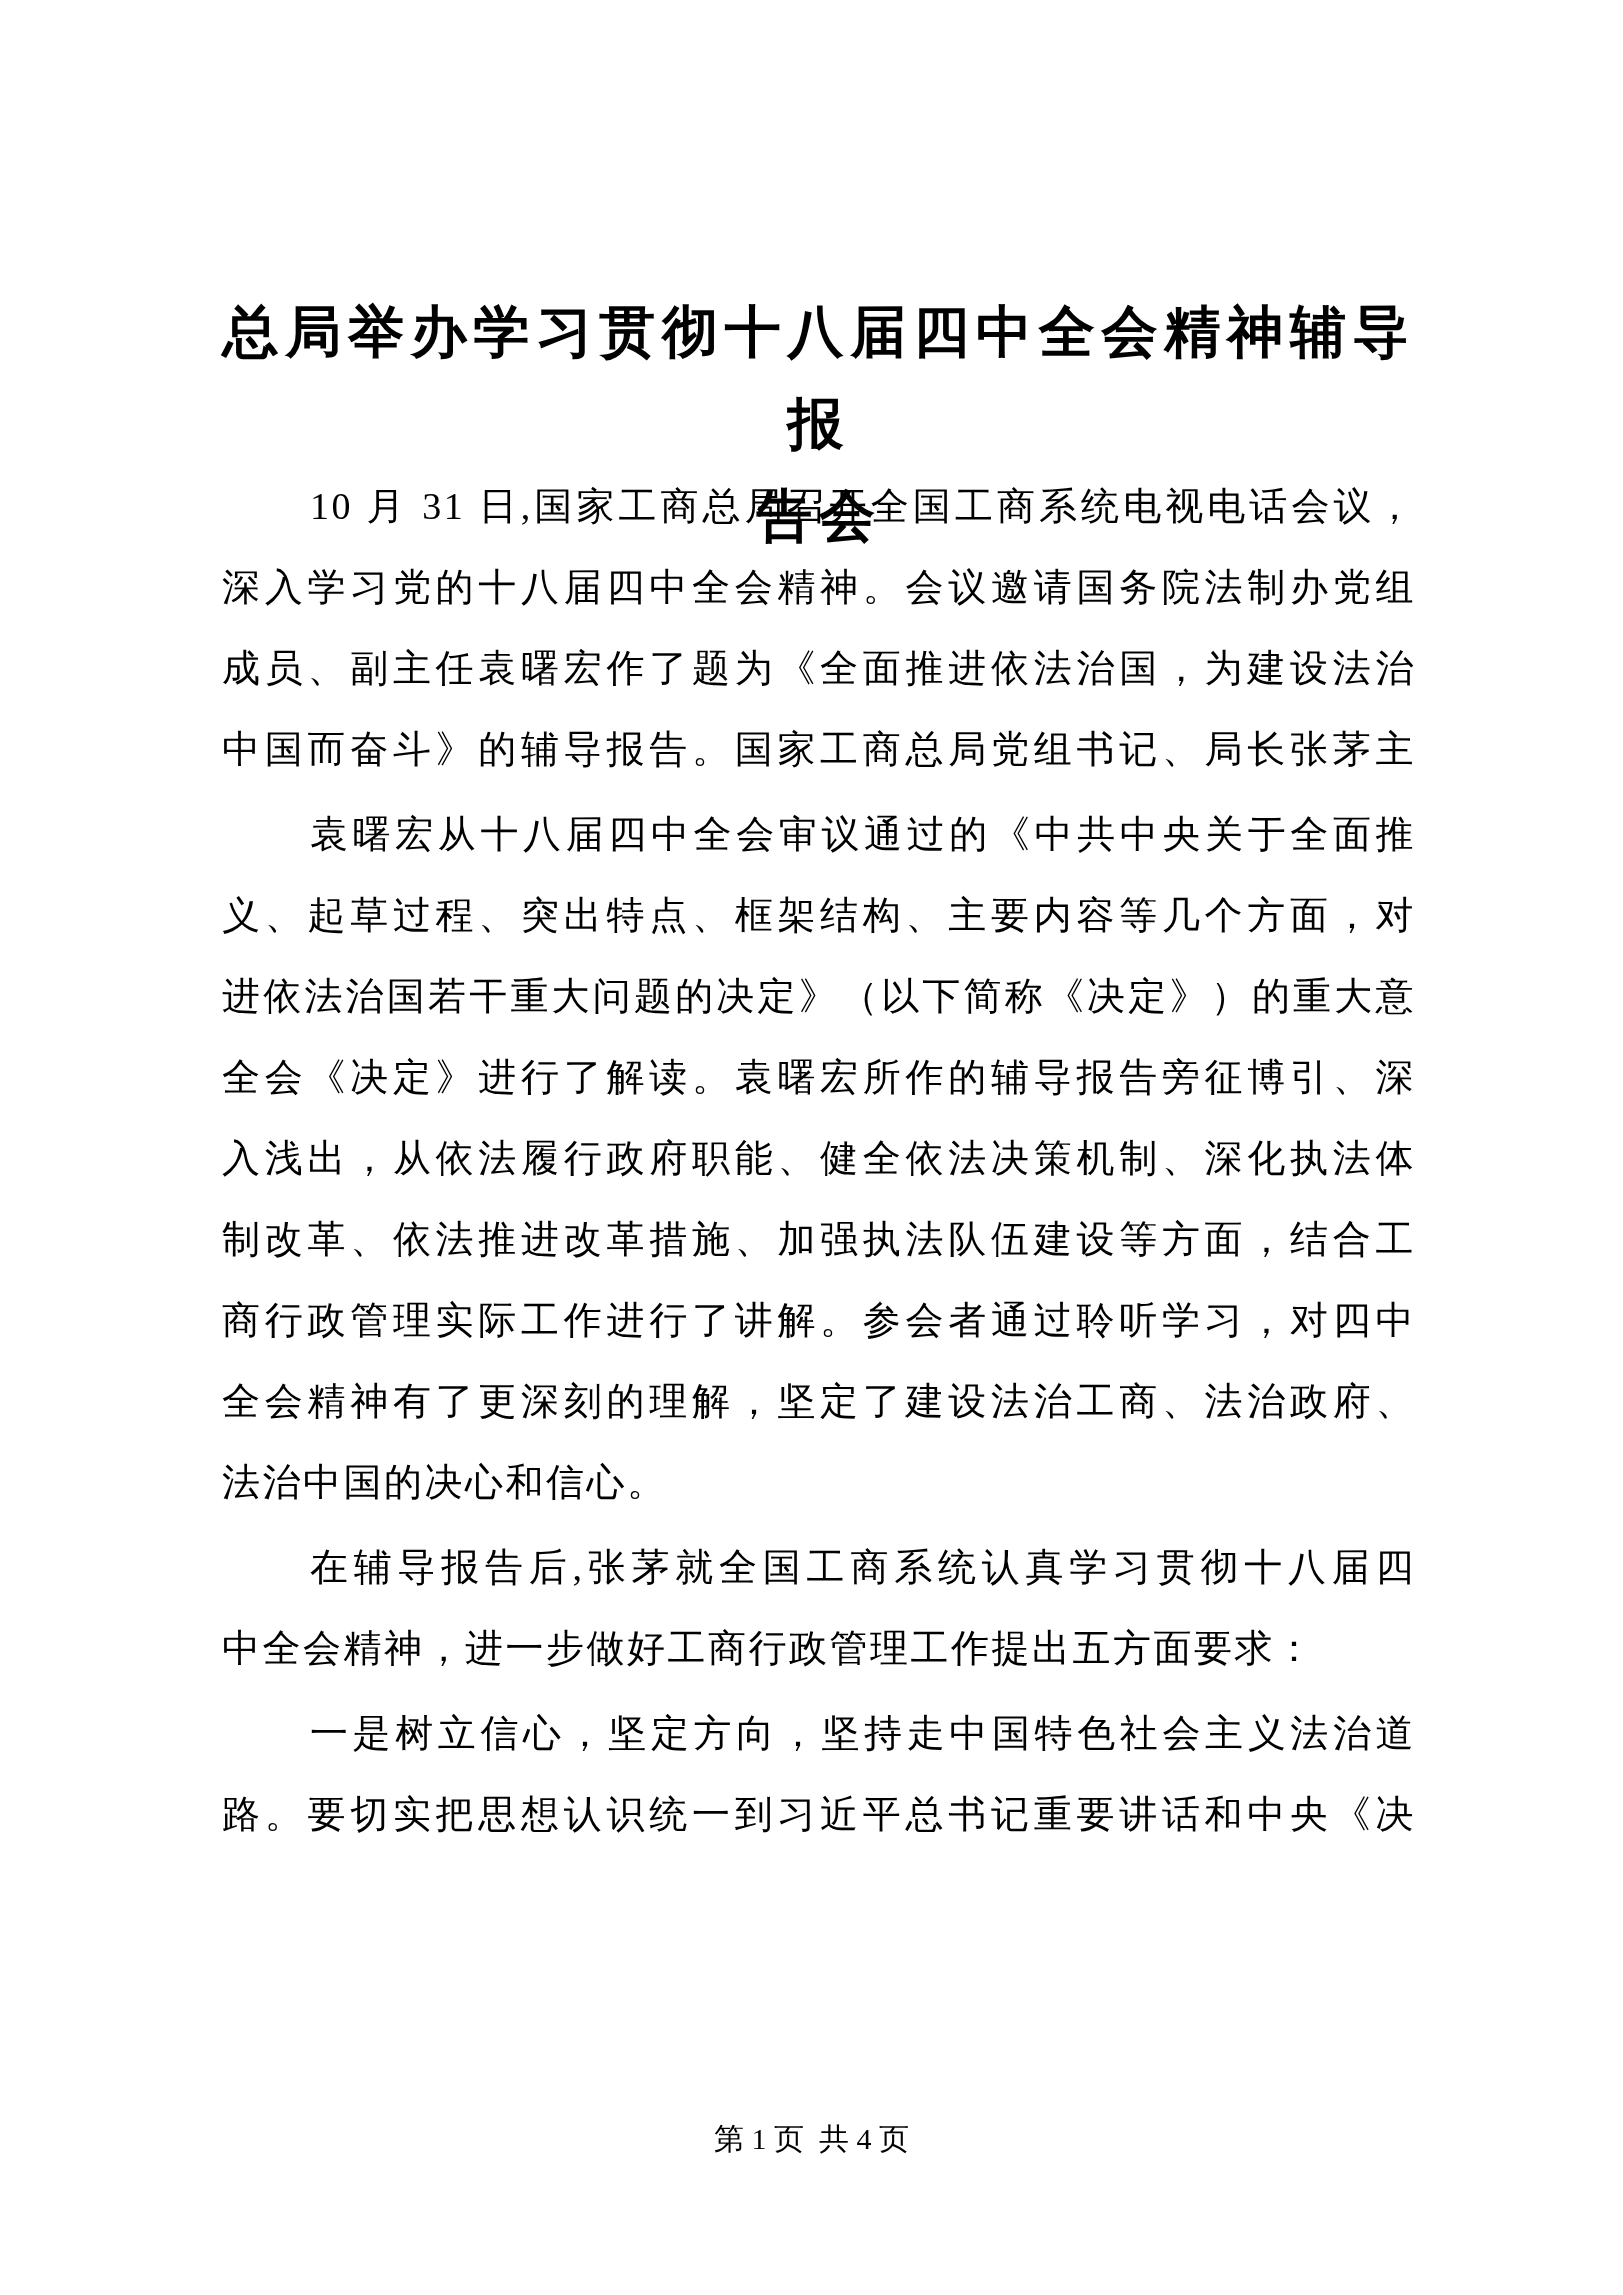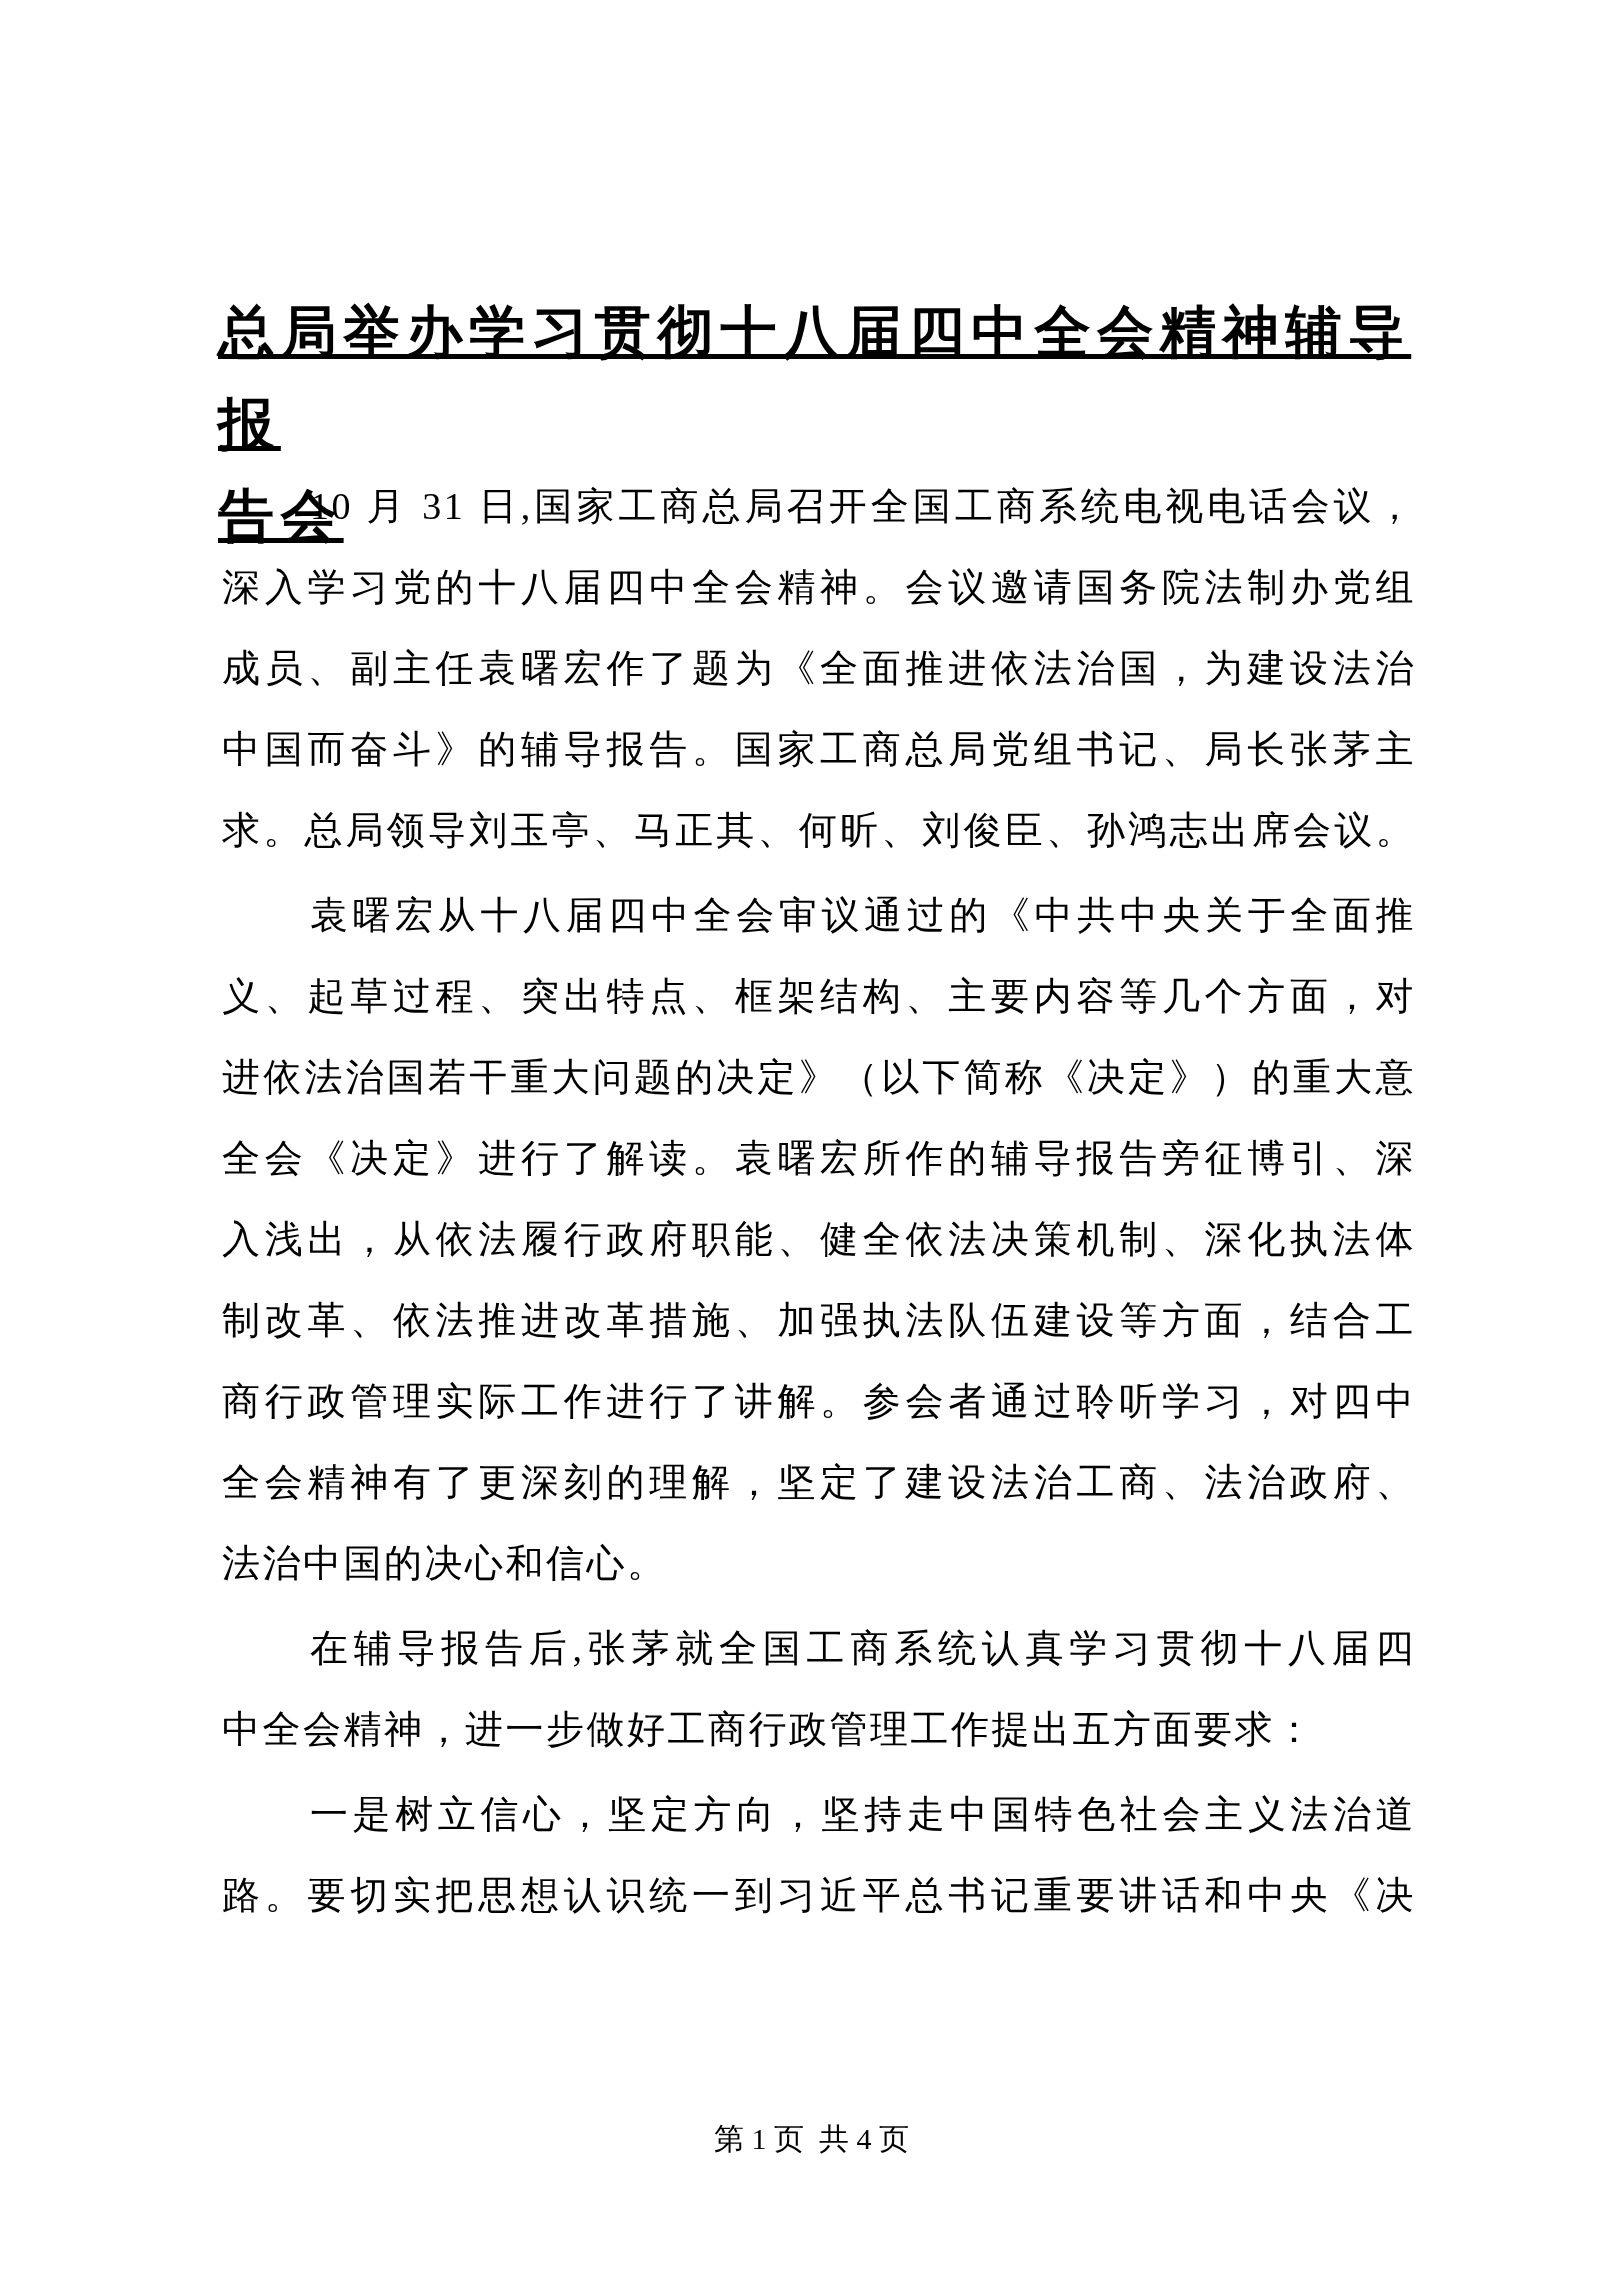--- a/index.html
+++ b/index.html
@@ -14,26 +14,25 @@
     background: #ffffff;
     color: #000000;
     font-family: "Liberation Serif", "DejaVu Serif", serif;
     overflow: hidden;
   }
   .doc-title {
     position: absolute;
     top: 286px;
     left: 218px;
     width: 1202px;
-    text-align: left;
+    text-align: center;
     font-weight: 700;
     font-size: 56px;
     line-height: 92px;
     letter-spacing: 6.8px;
-    text-decoration: underline;
   }
   .doc-body {
     position: absolute;
     top: 462px;
     left: 218px;
     width: 1202px;
   }
   .paragraph { margin: 4px; }
   .line {
     font-size: 38px;
@@ -69,21 +68,20 @@
     <div class="title-line">总局举办学习贯彻十八届四中全会精神辅导报</div>
     <div class="title-line">告会</div>
   </header>
 
   <main class="doc-body">
       <div class="paragraph">
         <div class="line indent">10 月 31 日,国家工商总局召开全国工商系统电视电话会议，</div>
         <div class="line">深入学习党的十八届四中全会精神。会议邀请国务院法制办党组</div>
         <div class="line">成员、副主任袁曙宏作了题为《全面推进依法治国，为建设法治</div>
         <div class="line">中国而奋斗》的辅导报告。国家工商总局党组书记、局长张茅主</div>
-        <div class="line">求。总局领导刘玉亭、马正其、何昕、刘俊臣、孙鸿志出席会议。</div>
       </div>
       <div class="paragraph">
         <div class="line indent">袁曙宏从十八届四中全会审议通过的《中共中央关于全面推</div>
         <div class="line">义、起草过程、突出特点、框架结构、主要内容等几个方面，对</div>
         <div class="line">进依法治国若干重大问题的决定》（以下简称《决定》）的重大意</div>
         <div class="line">全会《决定》进行了解读。袁曙宏所作的辅导报告旁征博引、深</div>
         <div class="line">入浅出，从依法履行政府职能、健全依法决策机制、深化执法体</div>
         <div class="line">制改革、依法推进改革措施、加强执法队伍建设等方面，结合工</div>
         <div class="line">商行政管理实际工作进行了讲解。参会者通过聆听学习，对四中</div>
         <div class="line">全会精神有了更深刻的理解，坚定了建设法治工商、法治政府、</div>

